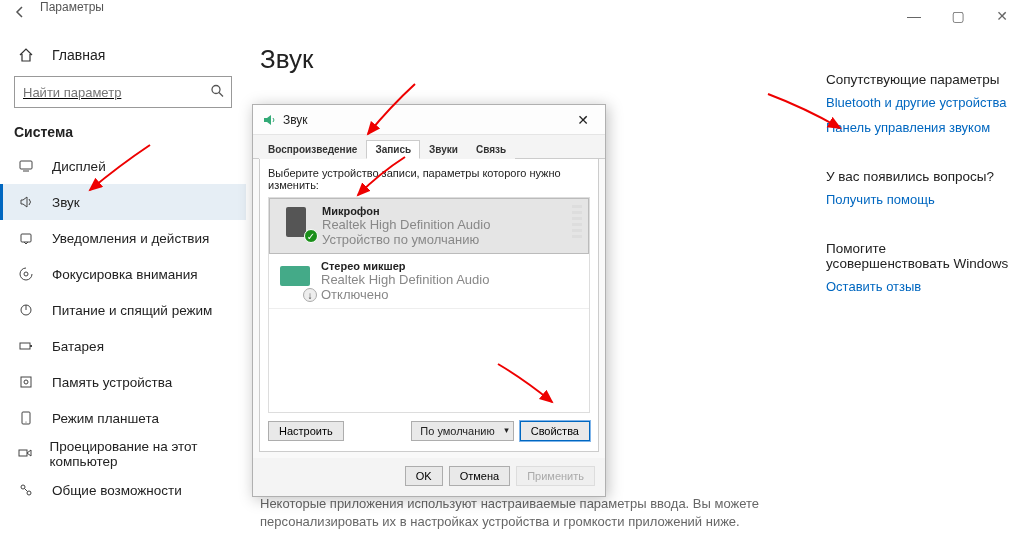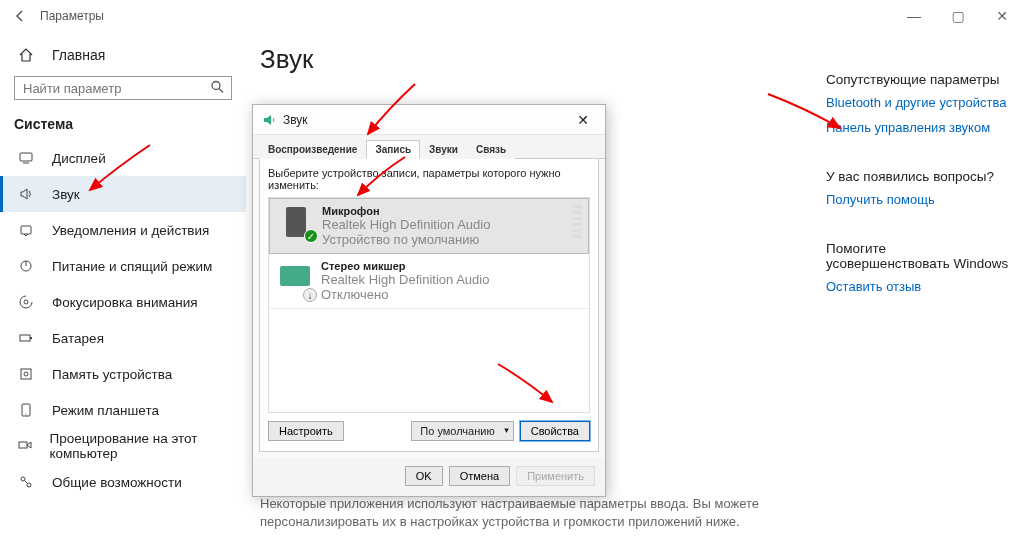--- a/index.html
+++ b/index.html
@@ -10,21 +10,20 @@
     background: #fff;
     width: 1024px;
     height: 540px;
     overflow: hidden;
     position: relative;
   }
   
   .topbar {
     height: 32px;
     display: flex;
-    align-items: center;
     padding-left: 8px;
     position: relative;
     color: #555;
   }
   .topbar .back {
     width: 24px; height: 24px;
     display: flex; align-items: center; justify-content: center;
     margin-right: 8px;
   }
   .topbar .title { font-size: 12px; }
@@ -45,26 +44,27 @@
     padding: 6px 0 0 0;
   }
   .home-row {
     display: flex; align-items: center;
     height: 34px; padding-left: 14px;
     font-size: 14px;
   }
   .home-row .icon { width: 24px; height:24px; display:flex; align-items:center; justify-content:center; margin-right: 14px; }
   .search-wrap { padding: 4px 14px 10px 14px; }
   .search {
-    width: 100%; height: 24px;
+    width: 100%; height: 32px;
     border: 1px solid #999;
     padding: 0 30px 0 8px;
     font-size: 13px;
     position: relative;
     background: #fff;
+    text-decoration: underline;
   }
   .search-box { position: relative; }
   .search-icn { position: absolute; right: 8px; top: 50%; transform: translateY(-50%); color:#444; }
   .sidebar h3 {
     font-size: 14px; font-weight: 600;
     padding: 6px 14px 8px 14px;
   }
   .nav-item {
     display: flex; align-items: center;
     height: 36px; padding-left: 14px;
@@ -267,34 +267,34 @@
           <svg width="16" height="16">
             <rect x="3" y="4" width="10" height="8" rx="1" stroke="#444" fill="none"></rect>
             <path d="M6 12 L8 14 L10 12" stroke="#444" fill="none"></path>
           </svg>
         </span>
         <span>Уведомления и действия</span>
       </div>
       <div class="nav-item">
         <span class="icon">
           <svg width="16" height="16">
+            <path d="M8 2 A6 6 0 1 0 14 8" stroke="#444" fill="none"></path>
+            <circle cx="8" cy="8" r="2" stroke="#444" fill="none"></circle>
+          </svg>
+        </span>
+        <span>Фокусировка внимания</span>
+      </div>
+      <div class="nav-item">
+        <span class="icon">
+          <svg width="16" height="16">
             <circle cx="8" cy="8" r="5" stroke="#444" fill="none"></circle>
             <line x1="8" y1="3" x2="8" y2="8" stroke="#444"></line>
           </svg>
         </span>
         <span>Питание и спящий режим</span>
-      </div>
-      <div class="nav-item">
-        <span class="icon">
-          <svg width="16" height="16">
-            <path d="M8 2 A6 6 0 1 0 14 8" stroke="#444" fill="none"></path>
-            <circle cx="8" cy="8" r="2" stroke="#444" fill="none"></circle>
-          </svg>
-        </span>
-        <span>Фокусировка внимания</span>
       </div>
       <div class="nav-item">
         <span class="icon">
           <svg width="16" height="16">
             <rect x="2" y="5" width="10" height="6" stroke="#444" fill="none"></rect>
             <rect x="12" y="7" width="2" height="2" fill="#444"></rect>
           </svg>
         </span>
         <span>Батарея</span>
       </div>

